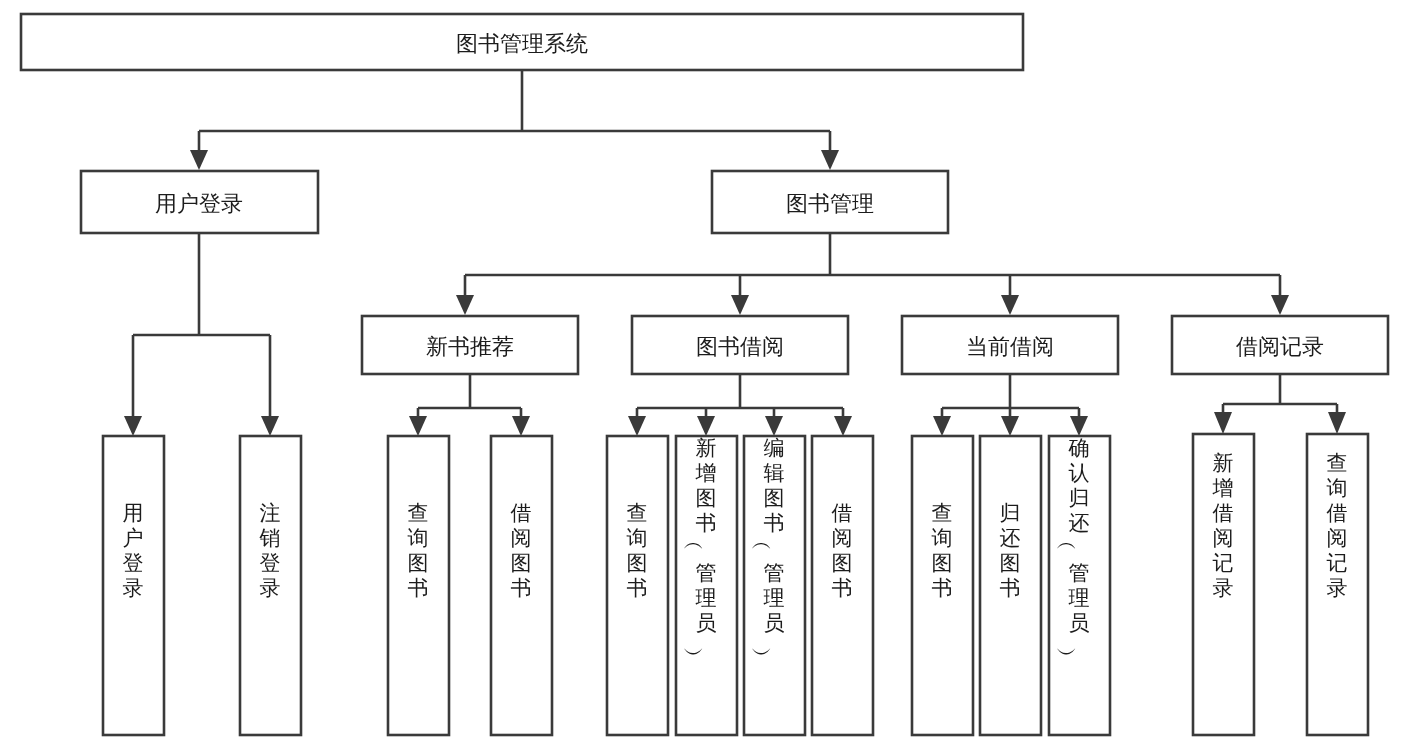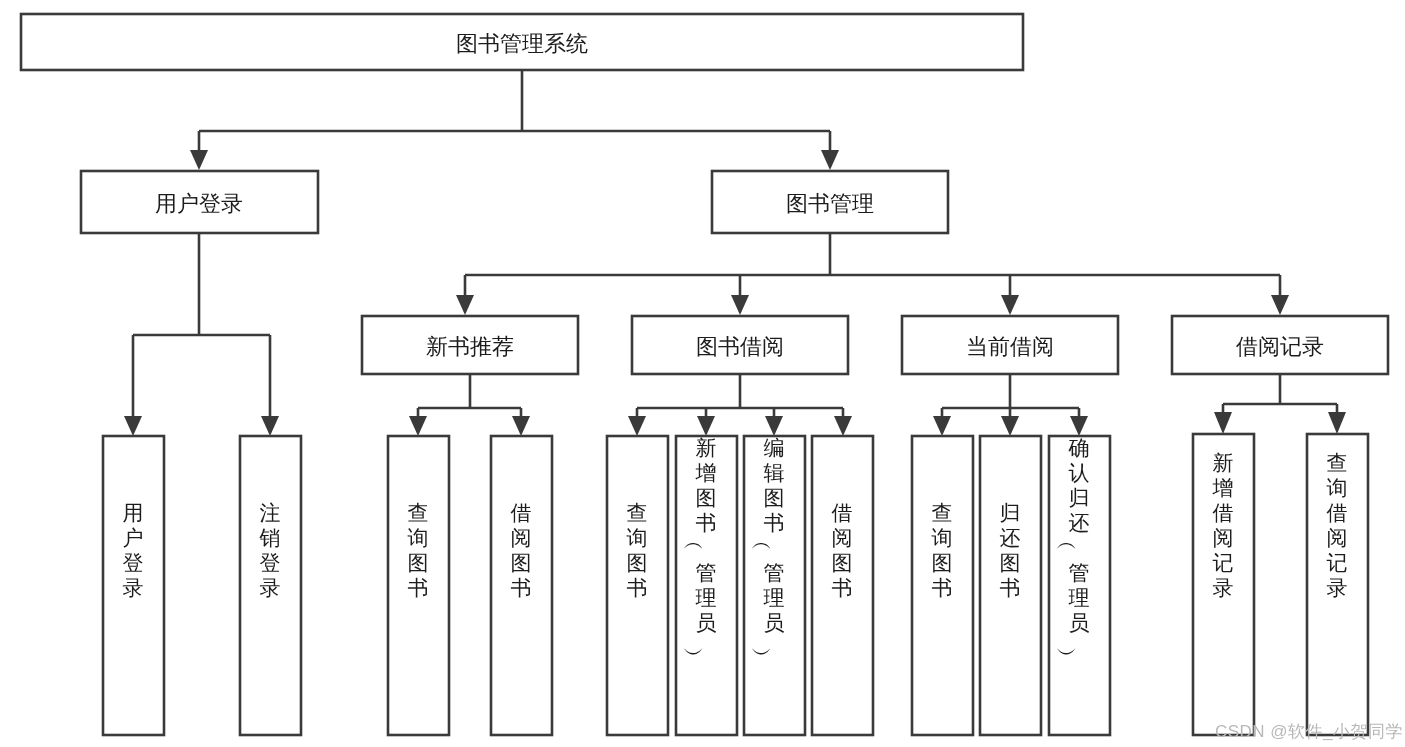--- a/index.html
+++ b/index.html
@@ -233,14 +233,13 @@
       <text class="node-label-vertical" x="1223" y="470"><tspan x="1223" dy="0">新</tspan><tspan x="1223" dy="25">增</tspan><tspan x="1223" dy="25">借</tspan><tspan x="1223" dy="25">阅</tspan><tspan x="1223" dy="25">记</tspan><tspan x="1223" dy="25">录</tspan></text>
     </g>
 
     <g>
       <rect class="node-box" x="1307" y="434" width="61" height="301"></rect>
       <text class="node-label-vertical" x="1337" y="470"><tspan x="1337" dy="0">查</tspan><tspan x="1337" dy="25">询</tspan><tspan x="1337" dy="25">借</tspan><tspan x="1337" dy="25">阅</tspan><tspan x="1337" dy="25">记</tspan><tspan x="1337" dy="25">录</tspan></text>
     </g>
 
   </svg>
 
-  <div class="watermark-text">CSDN @软件_小贺同学</div>
 </div>
 
 </body></html>

